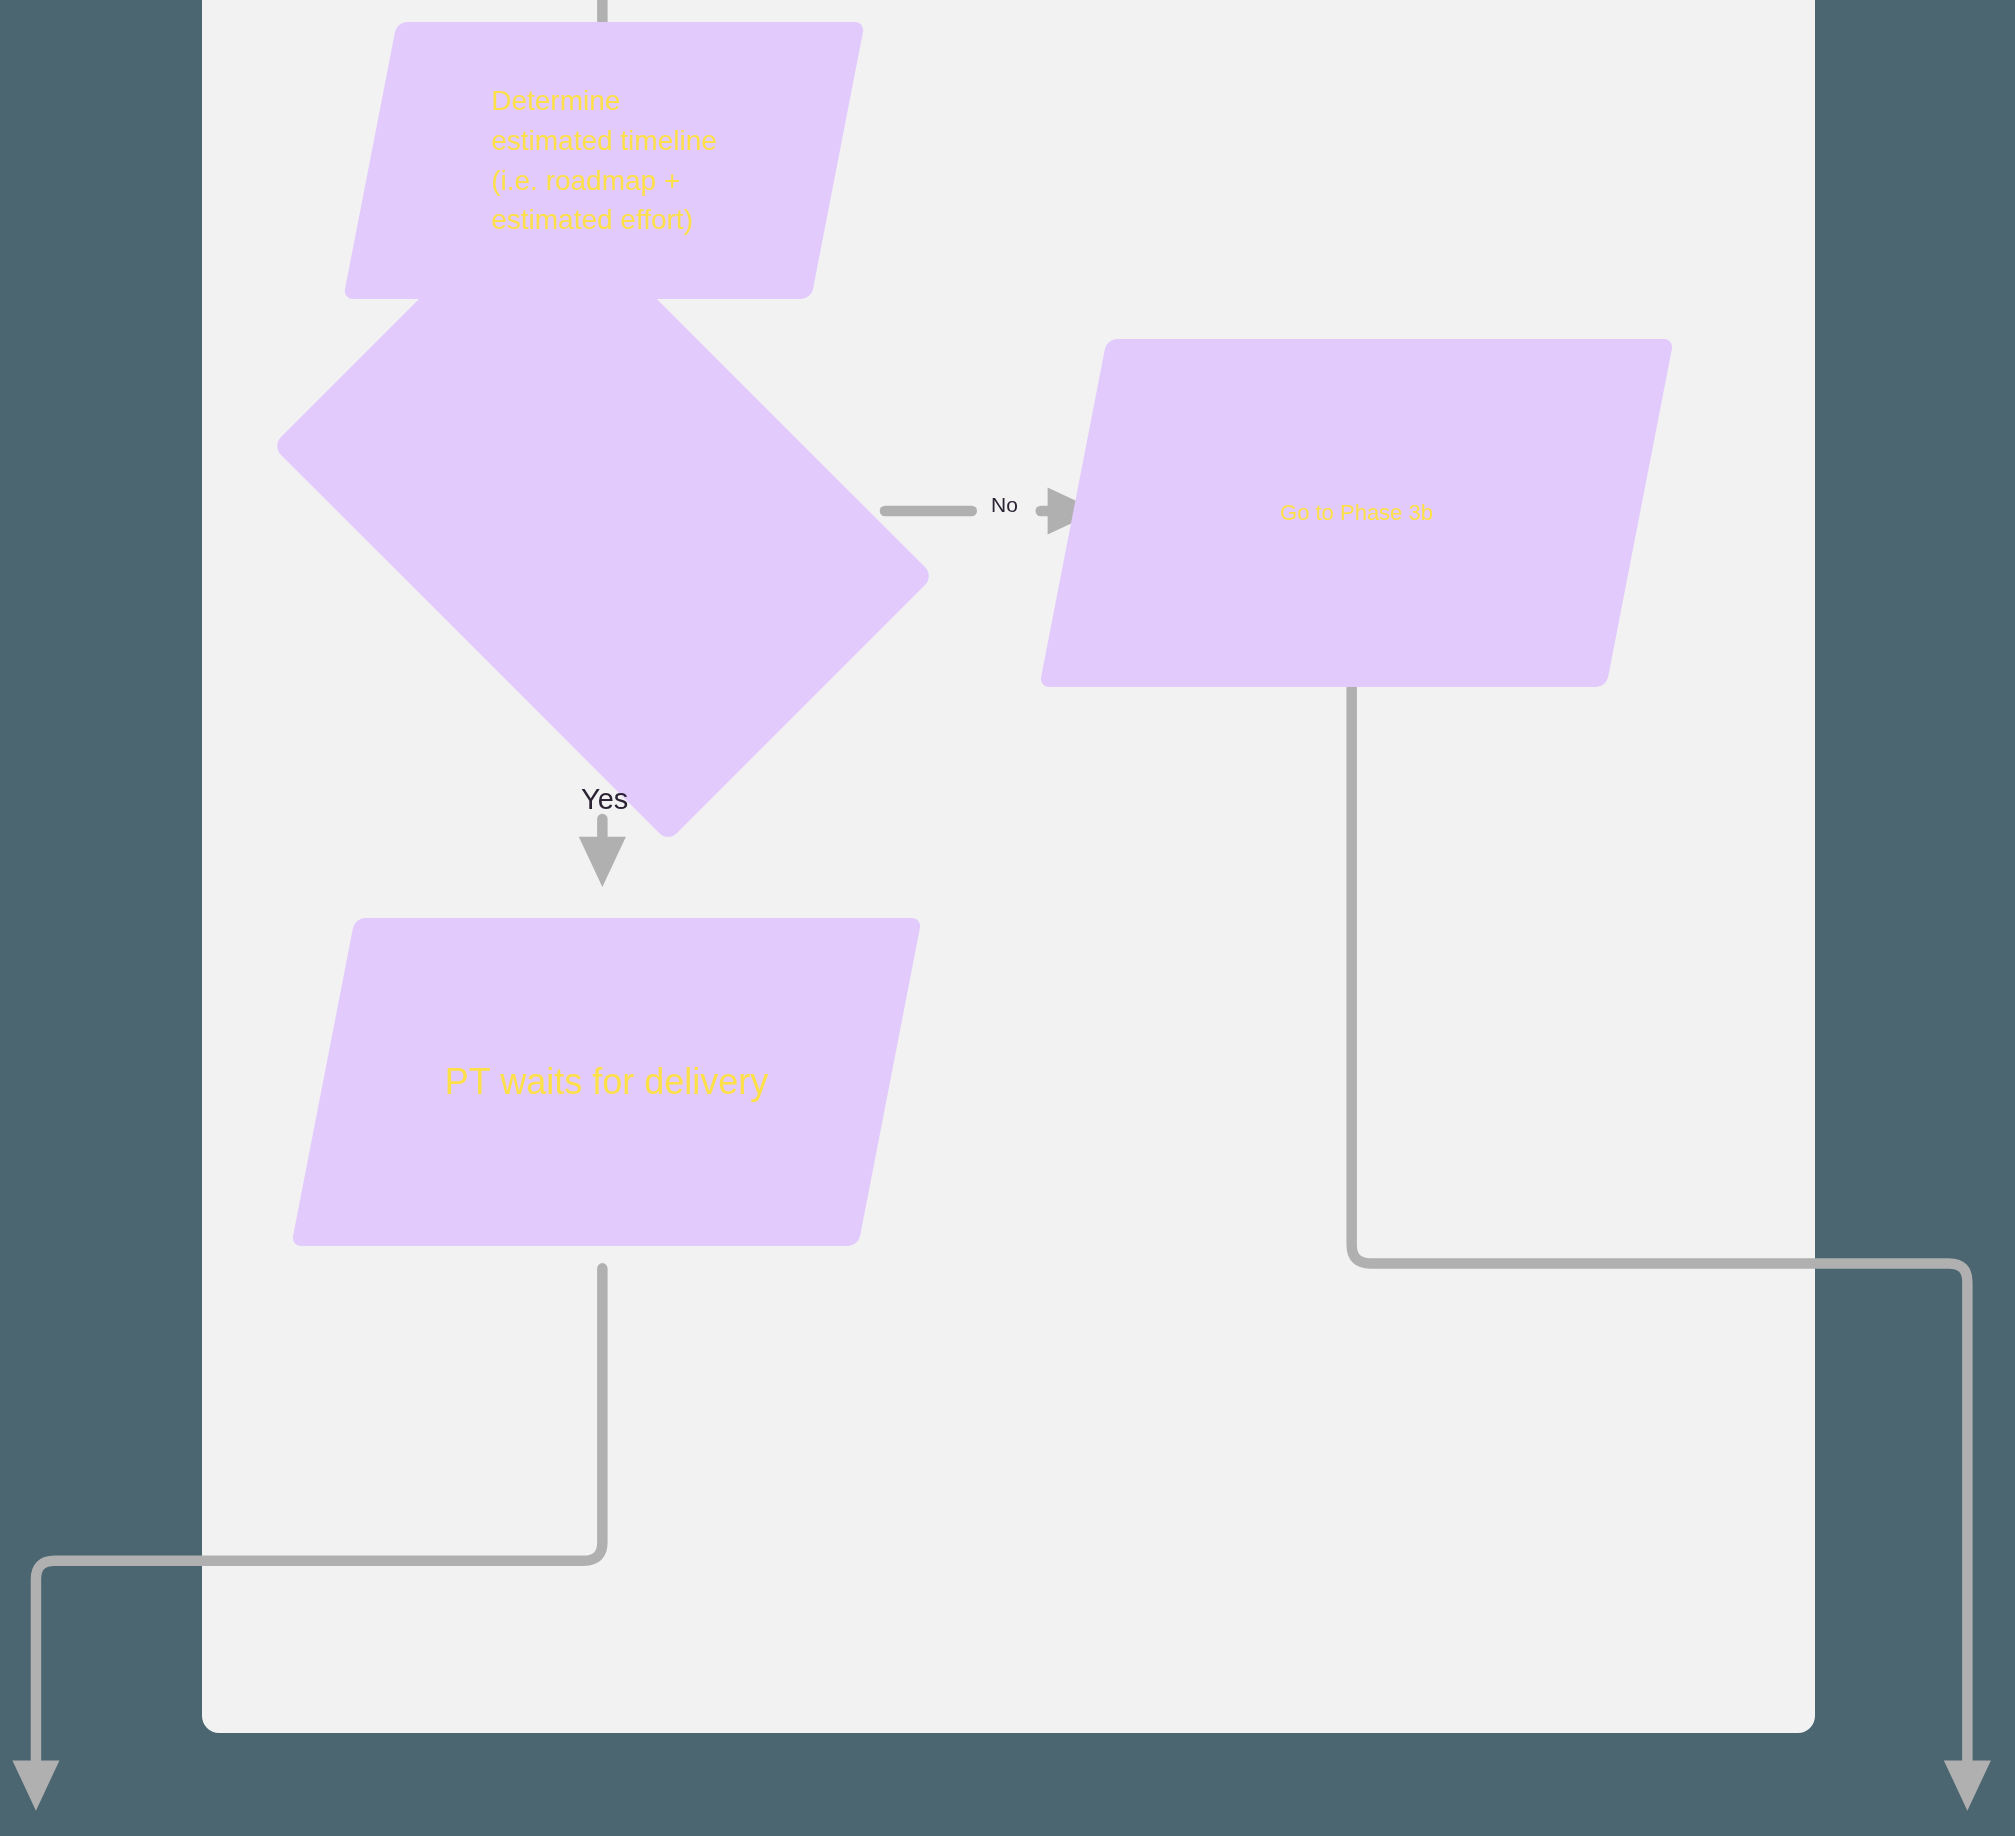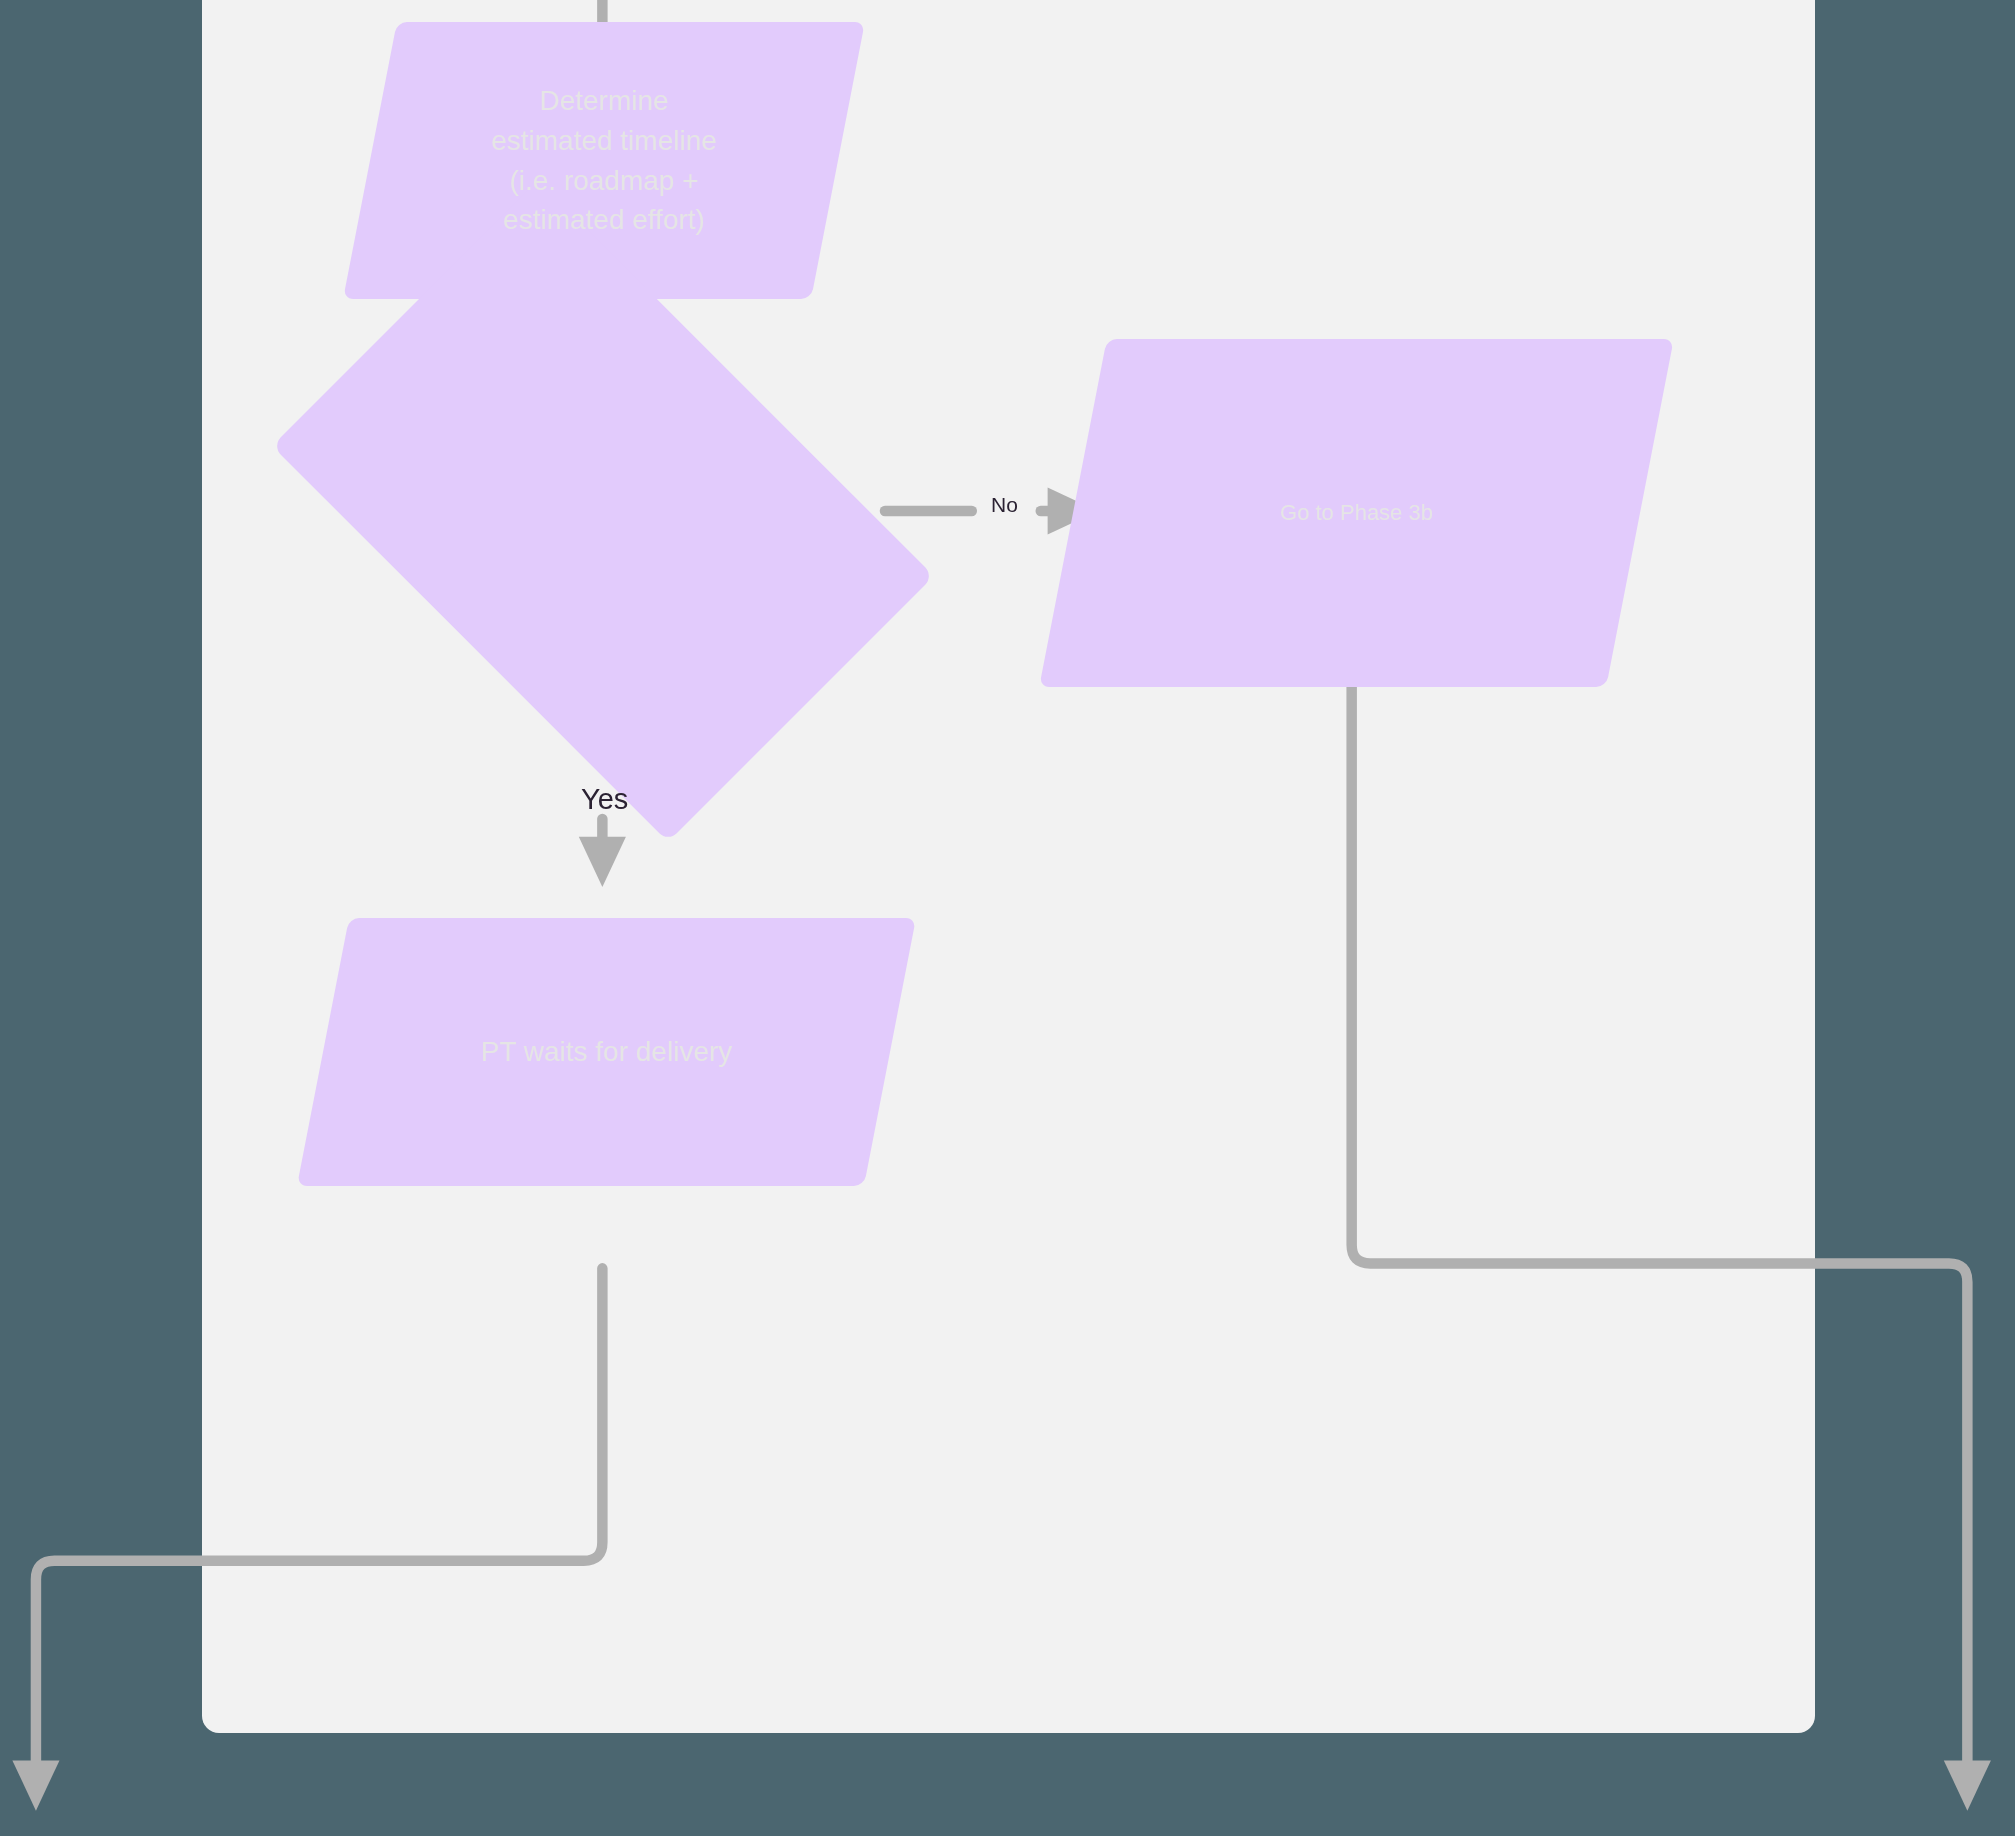--- a/index.html
+++ b/index.html
@@ -31,22 +31,22 @@
     top: 0;
     width: 2015px;
     height: 1836px;
     overflow: visible;
   }
   .node {
     position: absolute;
     display: flex;
     align-items: center;
     justify-content: center;
-    text-align: center;
-    color: #e5e5e5;
+    text-align: left;
+    color: #fde047;
     box-sizing: border-box;
   }
   .node .lbl {
     position: relative;
     z-index: 2;
     line-height: 1.42;
     white-space: pre-line;
     padding: 0 6.2px;
   }
   .shape {
@@ -71,21 +71,21 @@
   .edge-label {
     position: absolute;
     color: #2b2233;
     background: transparent;
     white-space: nowrap;
     z-index: 5;
   }
   #n-determine { left: 370px; top: 22px; width: 468px; height: 277px; font-size: 28px; }
   #n-decision  { left: 323px; top: 323px; width: 560px; height: 376px; font-size: 28px; }
   #n-phase3b   { left: 1073px; top: 339px; width: 567px; height: 348px; font-size: 22px; }
-  #n-ptwaits   { left: 323px; top: 918px; width: 567px; height: 268px; font-size: 28px; }
+  #n-ptwaits   { left: 323px; top: 918px; width: 567px; height: 328px; font-size: 36px; }
   #lbl-no  { left: 991px; top: 493px; font-size: 21px; }
   #lbl-yes { left: 581px; top: 783px; font-size: 29px; }
 </style>
 </head>
 <body>
 
 <div id="stage">
 
   <div id="panel"></div>
 

